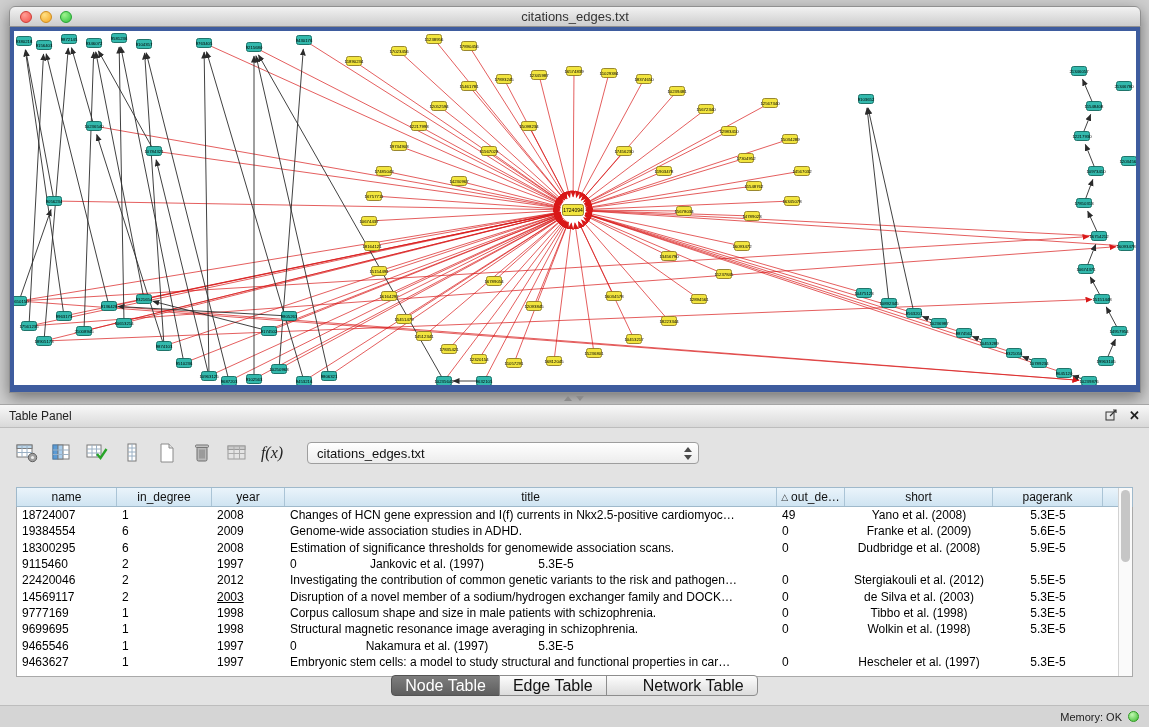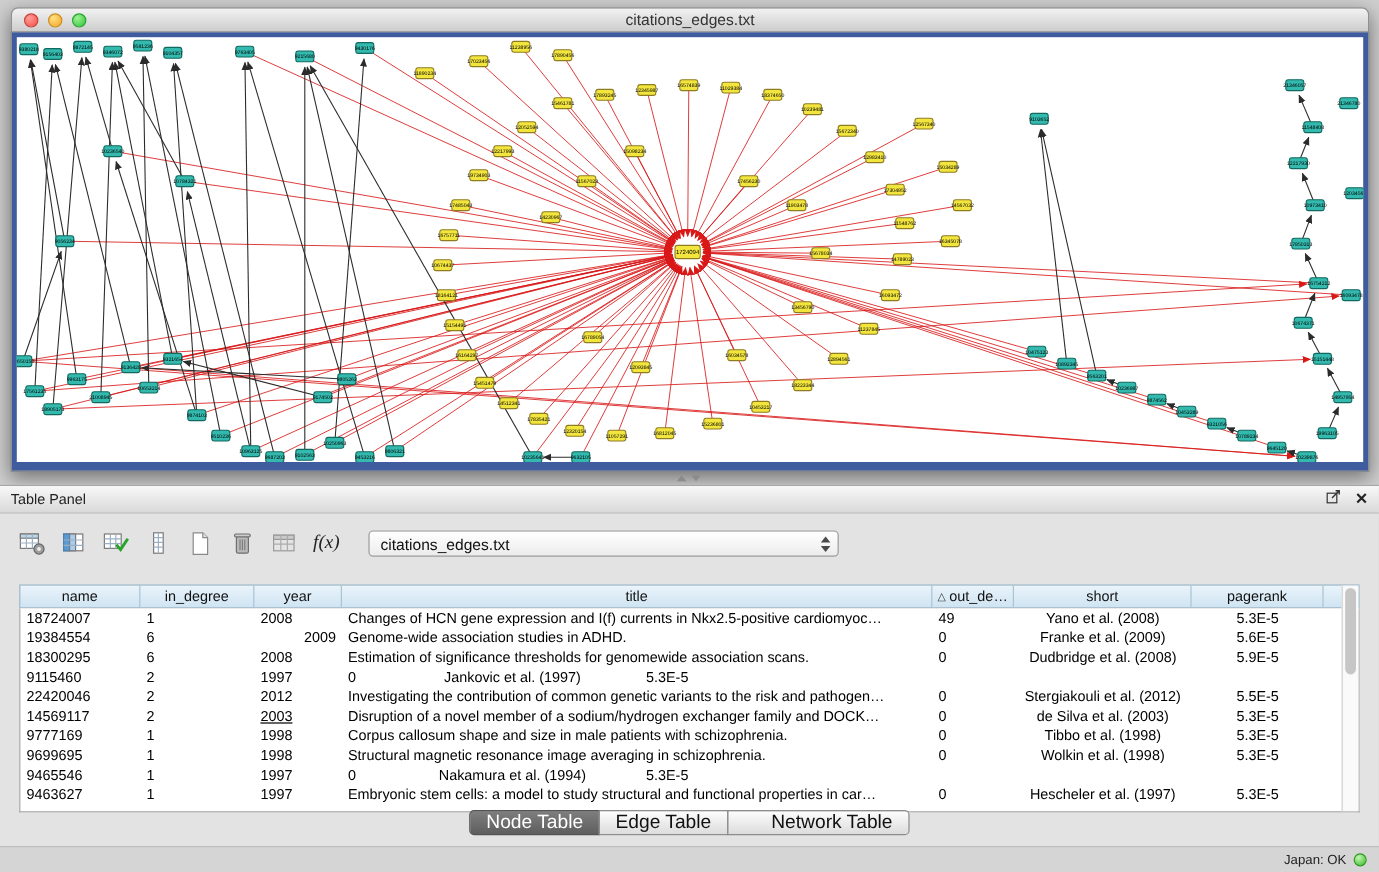--- a/index.html
+++ b/index.html
@@ -548,21 +548,21 @@
           <div class="tc" style="width: 95px; text-align: left;">1</div>
           <div class="tc" style="width: 73px; text-align: left;">2008</div>
           <div class="tc" style="width: 492px; text-align: left;">Changes of HCN gene expression and I(f) currents in Nkx2.5-positive cardiomyoc…</div>
           <div class="tc" style="width: 68px; text-align: left;">49</div>
           <div class="tc" style="width: 148px; text-align: center;">Yano et al. (2008)</div>
           <div class="tc" style="width: 110px; text-align: center;">5.3E-5</div>
         </div>
         <div class="trow">
           <div class="tc" style="width: 100px; text-align: left;">19384554</div>
           <div class="tc" style="width: 95px; text-align: left;">6</div>
-          <div class="tc" style="width: 73px; text-align: right;">2009</div>
+          <div class="tc" style="width: 73px; text-align: left;">2009</div>
           <div class="tc" style="width: 492px; text-align: left;">Genome-wide association studies in ADHD.</div>
           <div class="tc" style="width: 68px; text-align: left;">0</div>
           <div class="tc" style="width: 148px; text-align: center;">Franke et al. (2009)</div>
           <div class="tc" style="width: 110px; text-align: center;">5.6E-5</div>
         </div>
         <div class="trow">
           <div class="tc" style="width: 100px; text-align: left;">18300295</div>
           <div class="tc" style="width: 95px; text-align: left;">6</div>
           <div class="tc" style="width: 73px; text-align: left;">2008</div>
           <div class="tc" style="width: 492px; text-align: left;">Estimation of significance thresholds for genomewide association scans.</div>
@@ -612,21 +612,21 @@
           <div class="tc" style="width: 492px; text-align: left;">Structural magnetic resonance image averaging in schizophrenia.</div>
           <div class="tc" style="width: 68px; text-align: left;">0</div>
           <div class="tc" style="width: 148px; text-align: center;">Wolkin et al. (1998)</div>
           <div class="tc" style="width: 110px; text-align: center;">5.3E-5</div>
         </div>
         <div class="trow">
           <div class="tc" style="width: 100px; text-align: left;">9465546</div>
           <div class="tc" style="width: 95px; text-align: left;">1</div>
           <div class="tc" style="width: 73px; text-align: left;">1997</div>
           <div class="tc" style="width: 68px; text-align: left;">0</div>
-          <div class="tc" style="width: 148px; text-align: center;">Nakamura et al. (1994)</div>
+          <div class="tc" style="width: 148px; text-align: center;">Nakamura et al. (1997)</div>
           <div class="tc" style="width: 110px; text-align: center;">5.3E-5</div>
         </div>
         <div class="trow">
           <div class="tc" style="width: 100px; text-align: left;">9463627</div>
           <div class="tc" style="width: 95px; text-align: left;">1</div>
           <div class="tc" style="width: 73px; text-align: left;">1997</div>
           <div class="tc" style="width: 492px; text-align: left;">Embryonic stem cells: a model to study structural and functional properties in car…</div>
           <div class="tc" style="width: 68px; text-align: left;">0</div>
           <div class="tc" style="width: 148px; text-align: center;">Hescheler et al. (1997)</div>
           <div class="tc" style="width: 110px; text-align: center;">5.3E-5</div>
@@ -637,17 +637,17 @@
       </div>
 
     <div class="tabs">
       <button class="tab active">Node Table</button>
       <button class="tab">Edge Table</button>
       <button class="tab">Network Table</button>
     </div>
   </div>
 
   <div class="statusbar">
-    <span>Japan: OK</span>
+    <span>Memory: OK</span>
     <span class="mem-dot"></span>
   </div>
 
 </div>
 
 </body></html>

